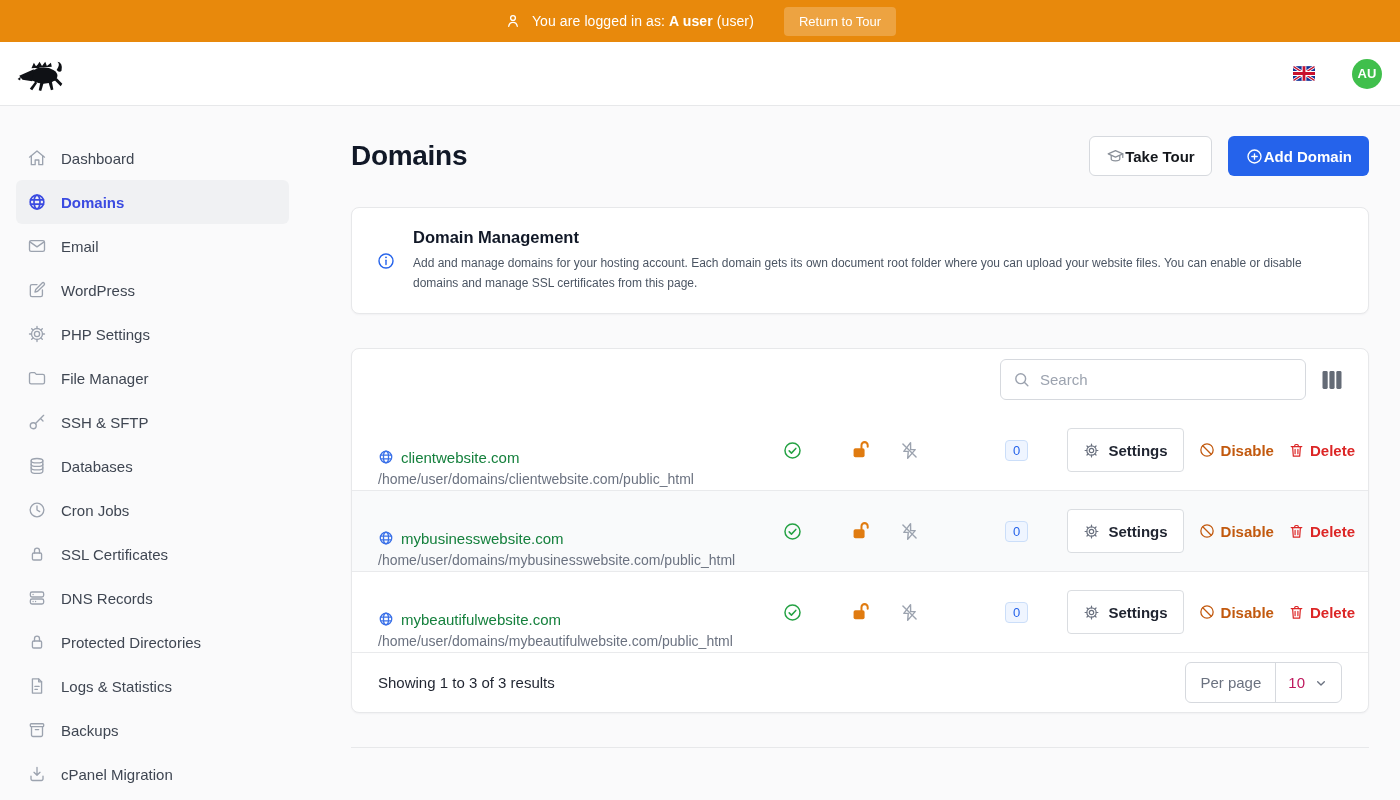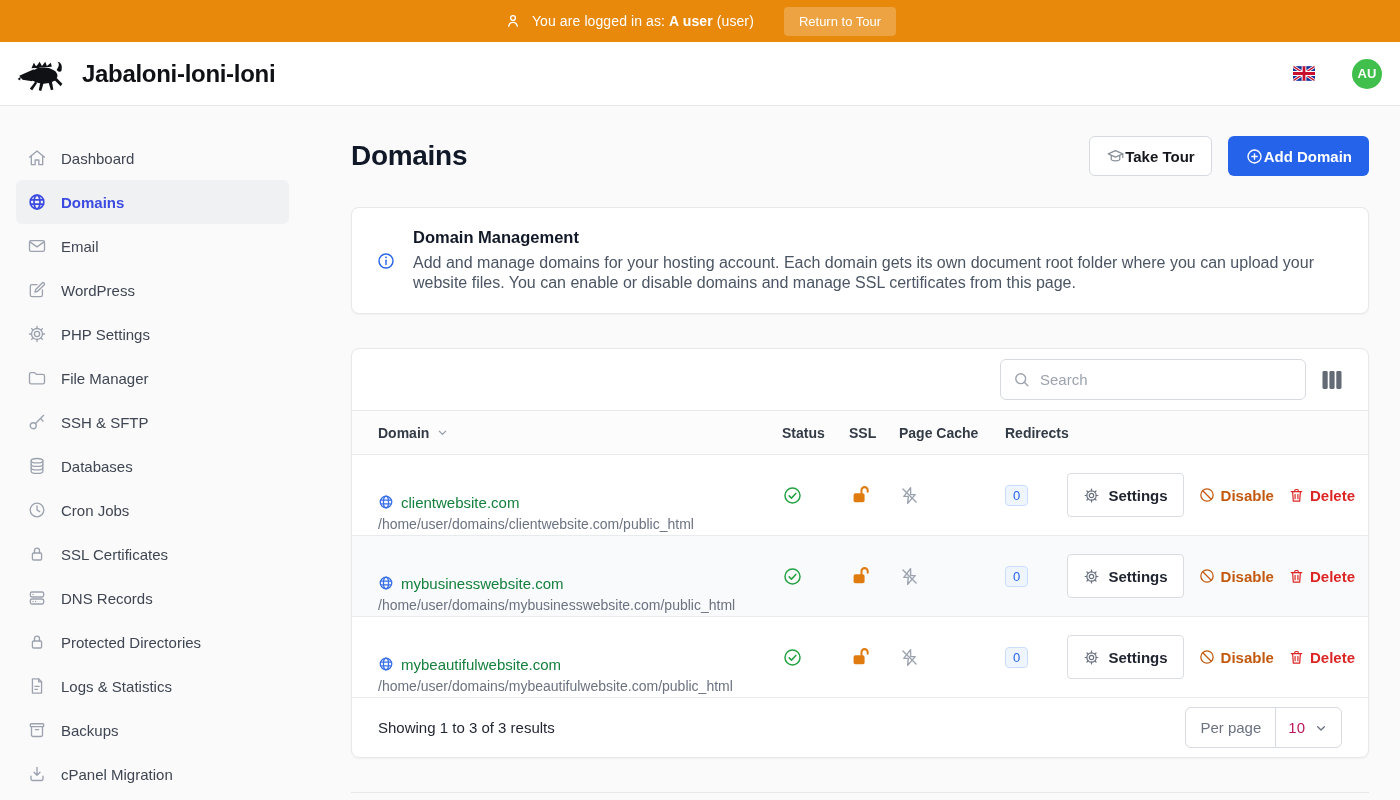--- a/index.html
+++ b/index.html
@@ -37,21 +37,21 @@
   .page-actions { display:flex; gap:16px; }
   .btn { display:flex; align-items:center; height:40px; border-radius:6px; font-size:15px; font-family:inherit; cursor:pointer; }
   .btn-tour { background:#fff; border:1px solid #D6D9DE; color:#14171C; padding:0 16px; font-weight:600; }
   .btn-tour svg { color:#8A9099; }
   .btn-add { background:#2563EB; border:none; color:#fff; padding:0 17px; font-weight:600; }
 
   
   .info-card { margin-top:31px; background:#fff; border:1px solid #E7E8EA; border-radius:8px; box-shadow:0 1px 2px rgba(16,24,40,.04); padding:20px 24px; display:flex; gap:17px; }
   .info-icon { align-self:center; color:#2563EB; flex:0 0 20px; }
   .info-title { font-size:16.5px; font-weight:700; margin-bottom:6px; color:#111827; }
-  .info-body { font-size:16px; line-height:20px; color:#4B5563; max-width:905px; }
+  .info-body { font-size:12px; line-height:20px; color:#4B5563; max-width:905px; }
 
   
   .table-card { margin-top:34px; background:#fff; border:1px solid #E7E8EA; border-radius:8px; box-shadow:0 1px 2px rgba(16,24,40,.04); overflow:hidden; }
   .table-toolbar { display:flex; align-items:center; justify-content:flex-end; padding:10px 24px; gap:14px; }
   .search-box { position:relative; width:306px;margin-left:24px; }
   .search-box svg { position:absolute; left:12px; top:11px; color:#9CA3AF; }
   .search-box input { width:100%; height:41px; border:1px solid #D6D9DE; border-radius:6px; padding:0 12px 0 39px; font-size:15px; font-family:inherit; color:#111827; outline:none; }
   .search-box input::placeholder { color:#9CA3AF; }
   .columns-btn { background:none; border:none; padding:4px 0; cursor:pointer; color:#646B76; }
 
@@ -105,21 +105,20 @@
       <path d="M22 16 L4 24 L8 29 L20 31 Z"></path>
       <path d="M22 14 l6 -4 l1 6 z"></path>
       <path d="M19 15 l3 -7 l3 5 l4 -6 l3 5 l4 -5 l2 5 l5 -4 l1 5 z"></path>
       <path d="M50 17 q5 -7 1 -10 q7 1 5 11 q-2 3 -6 -1 z"></path>
       <path d="M24 31 l-7 9 3 2 6 -9 z"></path>
       <path d="M30 32 l-2 10 3 1 3 -10 z"></path>
       <path d="M40 32 l3 10 3 -1 -2 -10 z"></path>
       <path d="M47 29 l8 8 2 -3 -7 -7 z"></path>
       <path d="M6 25 l-4 3 3 2 z"></path>
     </svg>
-    <span class="brand-name">Jabaloni-loni-loni</span>
   </div>
   <div class="topbar-right">
     <span class="flag">
       <svg width="22" height="15" viewBox="0 0 60 40">
         <rect width="60" height="40" fill="#123196"></rect>
         <path d="M0,0 60,40 M60,0 0,40" stroke="#fff" stroke-width="8"></path>
         <path d="M0,0 60,40 M60,0 0,40" stroke="#C8102E" stroke-width="3.6"></path>
         <path d="M30,0 V40 M0,20 H60" stroke="#fff" stroke-width="13"></path>
         <path d="M30,0 V40 M0,20 H60" stroke="#C8102E" stroke-width="7.6"></path>
       </svg>
@@ -321,33 +320,20 @@
         </div>
         <button class="columns-btn">
           <svg width="24" height="22" viewBox="0 0 24 22" fill="currentColor">
               <rect x="2.5" y="2" width="5.2" height="18" rx="1.4"></rect>
               <rect x="9.4" y="2" width="5.2" height="18" rx="1.4"></rect>
               <rect x="16.3" y="2" width="5.2" height="18" rx="1.4"></rect>
             </svg>
         </button>
       </div>
 
-      <div class="thead row-grid">
-        <div class="th">
-          <span>Domain</span>
-          <svg class="sort-ic" width="15" height="15" viewBox="0 0 24 24" fill="none" stroke="currentColor" stroke-width="2" stroke-linecap="round" stroke-linejoin="round">
-              <path d="M7 10 l5 5 5-5"></path>
-            </svg>
-        </div>
-        <div class="th">Status</div>
-        <div class="th">SSL</div>
-        <div class="th">Page Cache</div>
-        <div class="th">Redirects</div>
-        <div class="th"></div>
-      </div>
 
       <div class="trow row-grid">
         <div class="cell-domain">
           <div class="domain-line">
               <svg width="16" height="16" viewBox="0 0 24 24" fill="none" stroke="currentColor" stroke-width="2">
                 <circle cx="12" cy="12" r="8.6"></circle>
                 <ellipse cx="12" cy="12" rx="3.8" ry="8.6"></ellipse>
                 <path d="M3.8 9.2 h16.4 M3.8 14.8 h16.4"></path>
               </svg>
               <span>clientwebsite.com</span>

